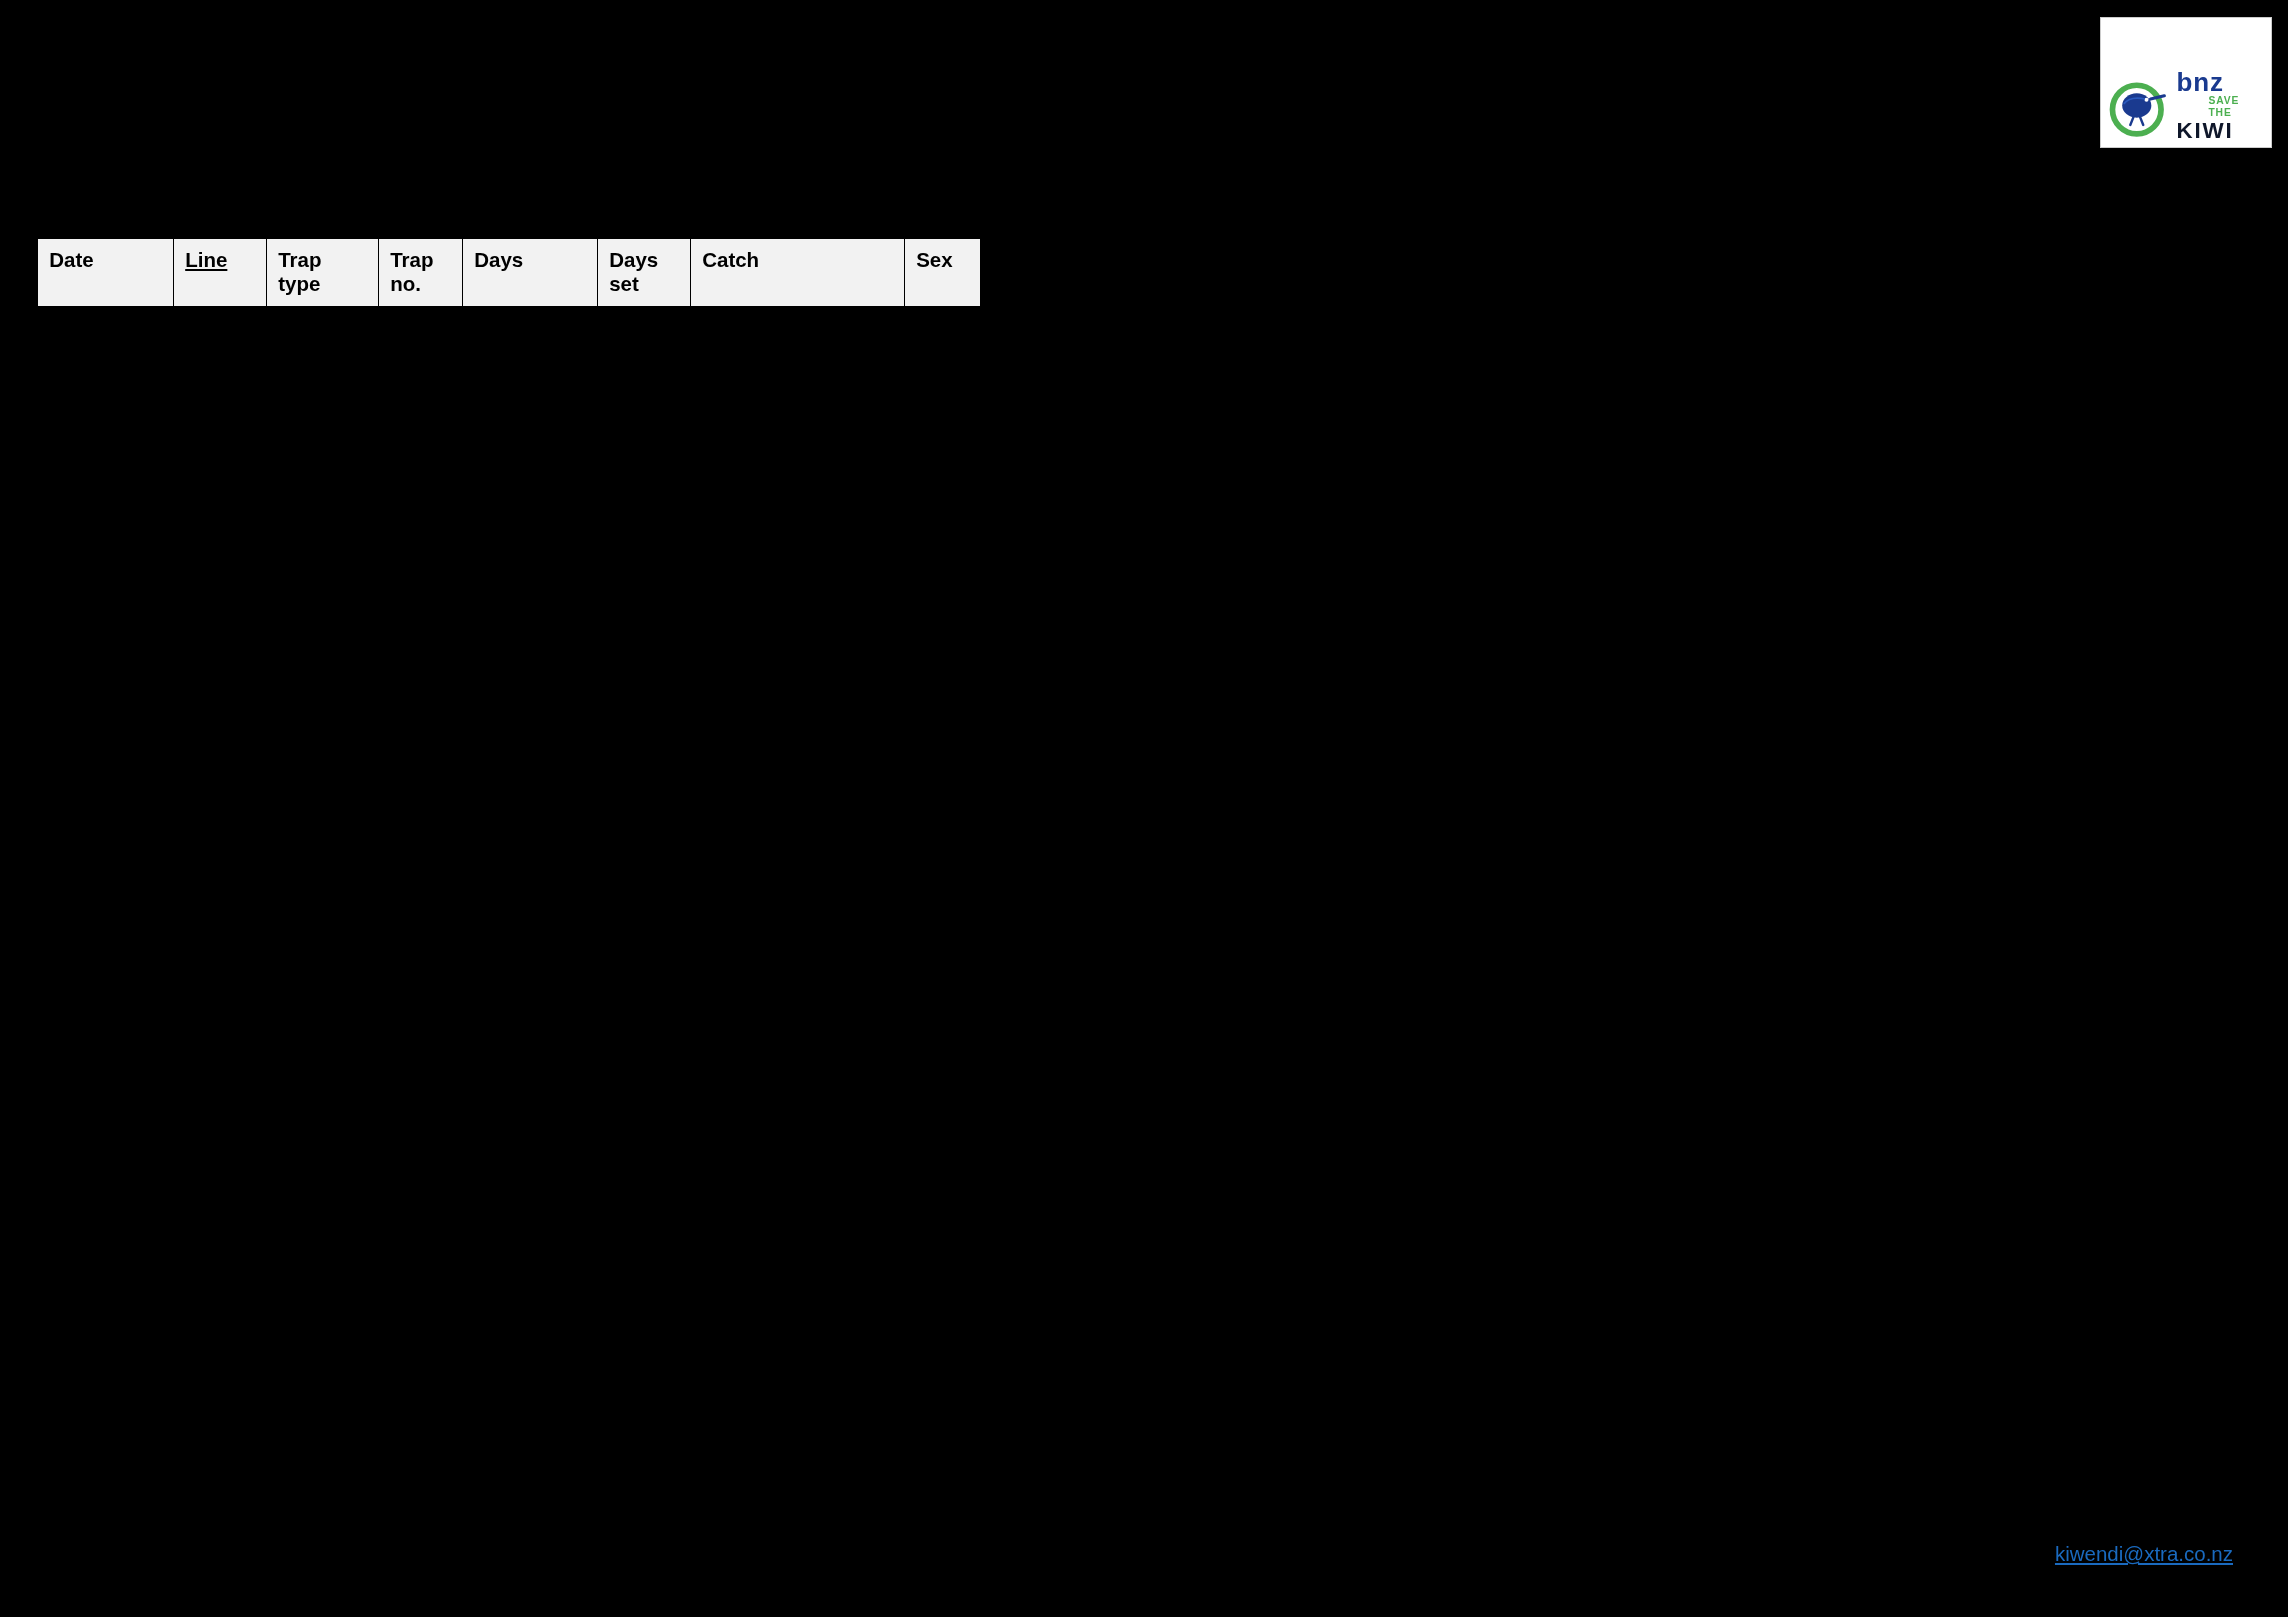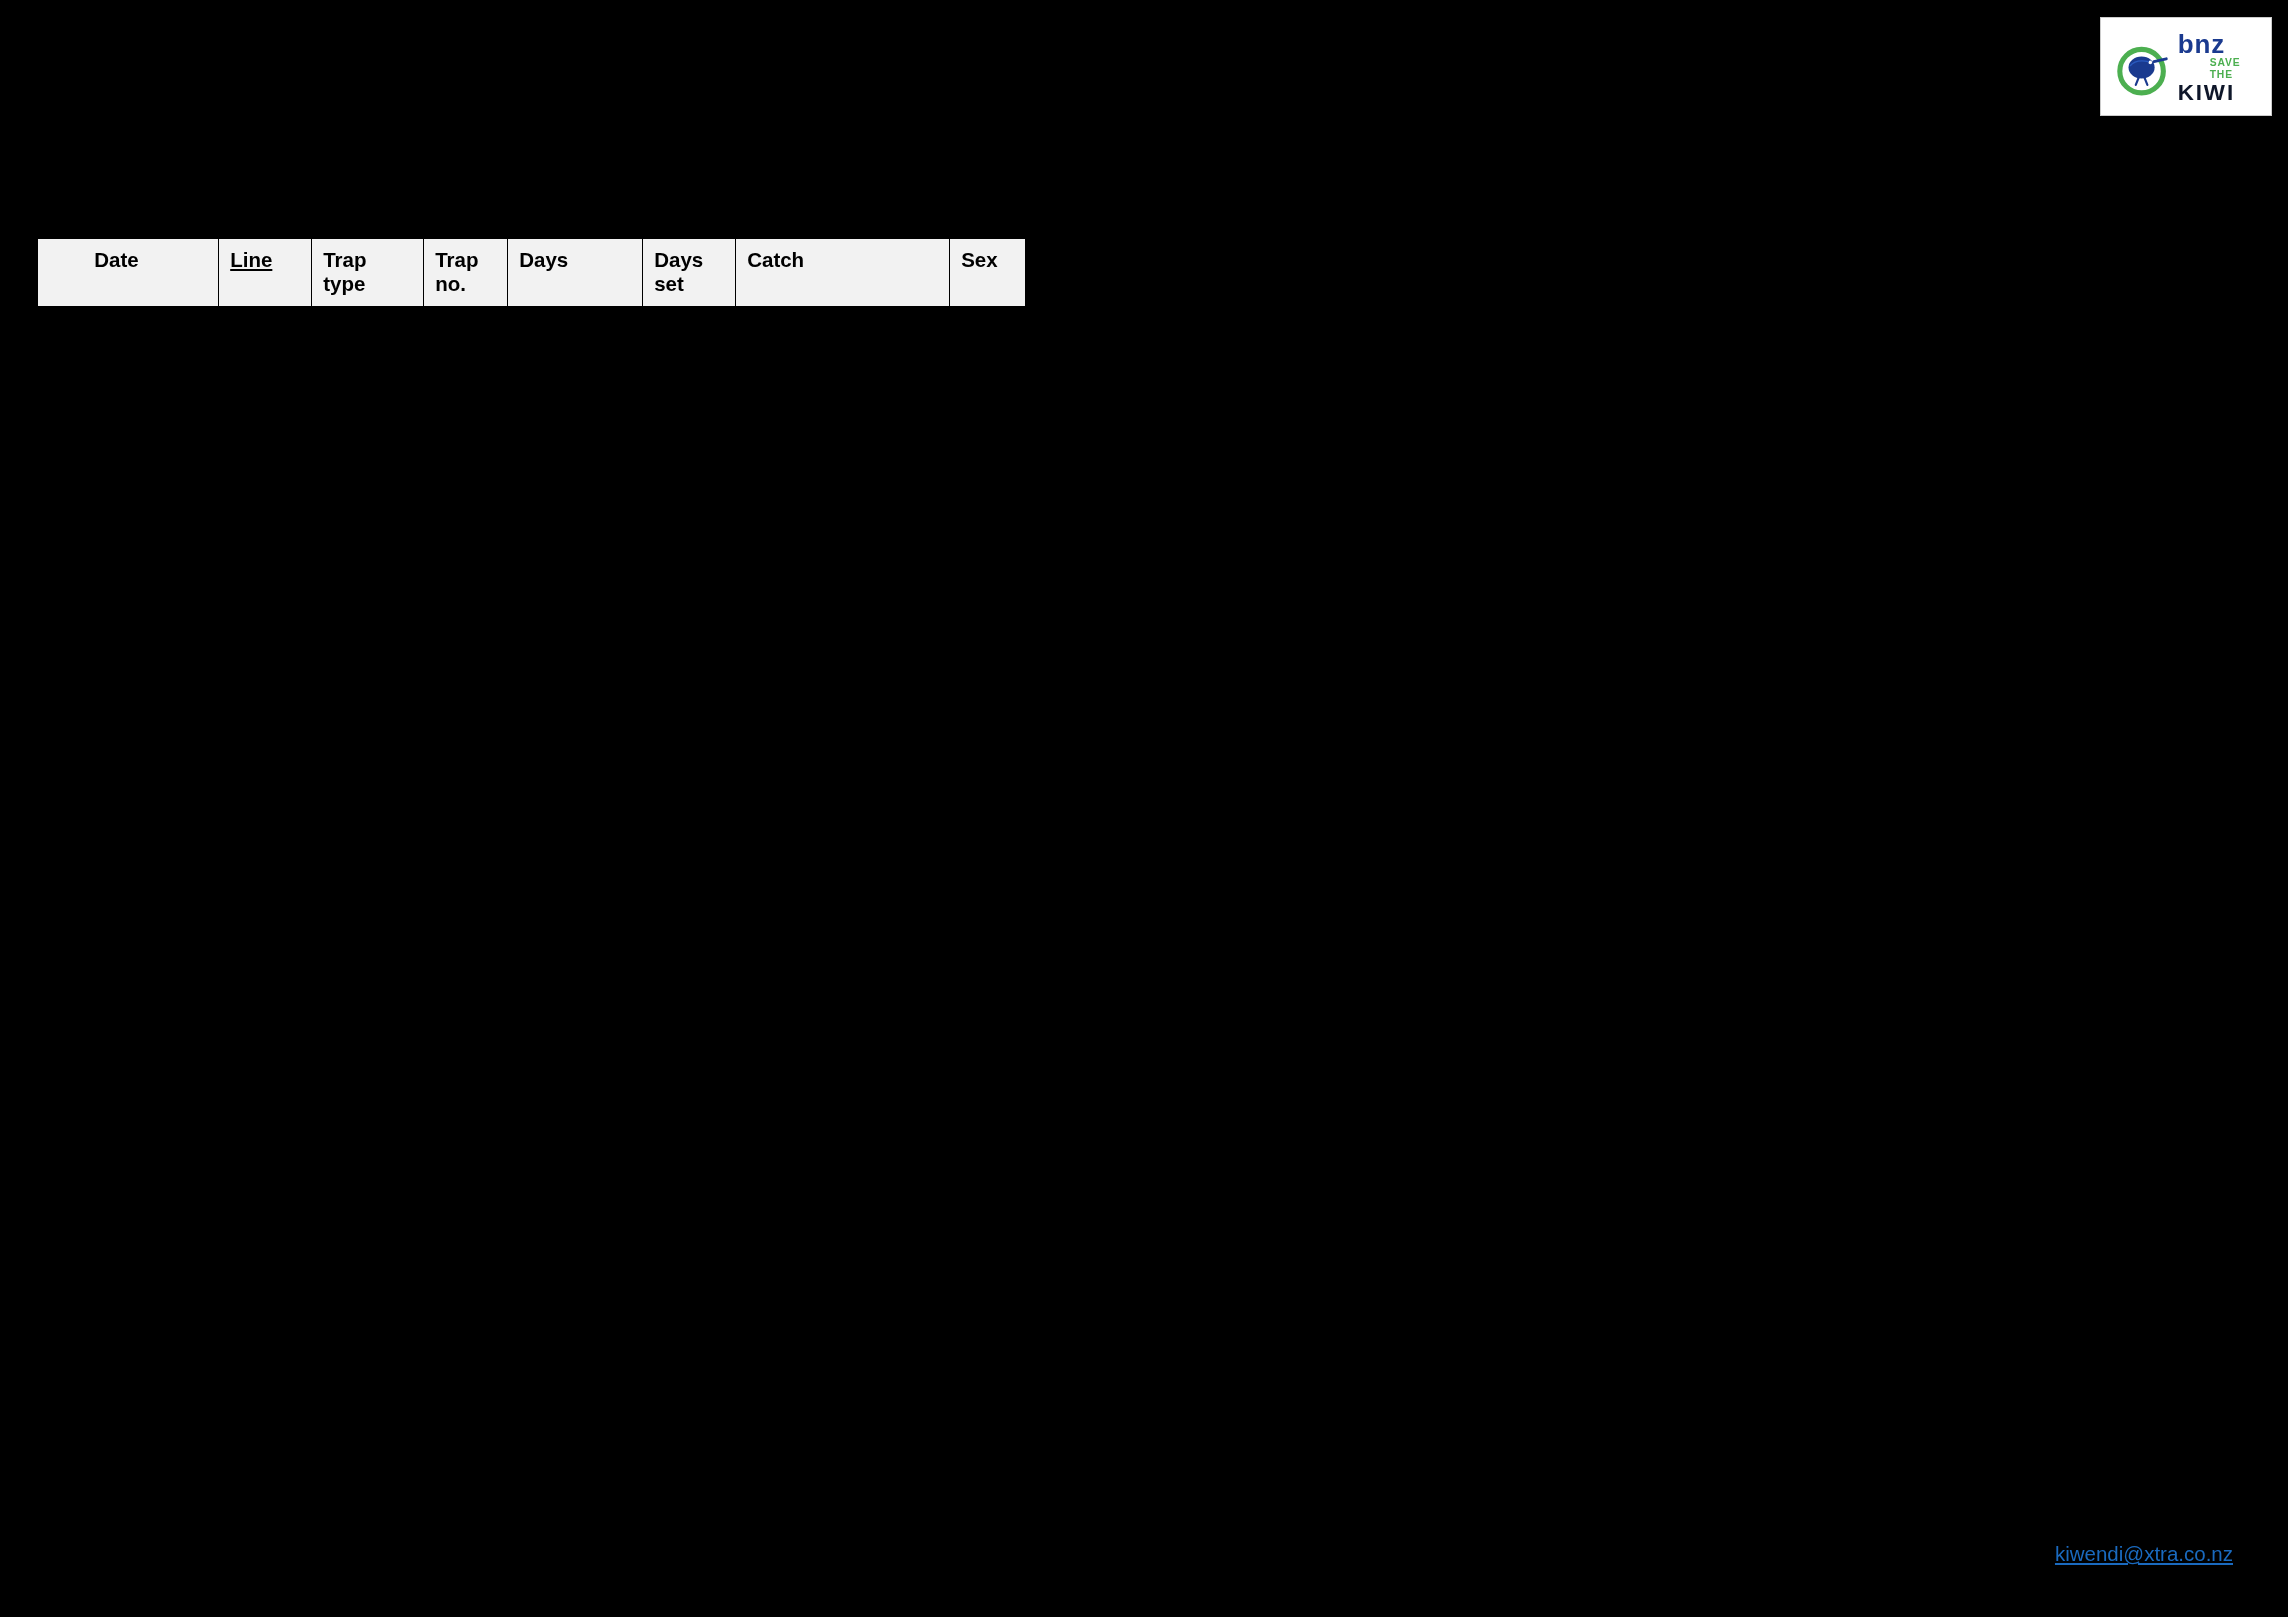--- a/index.html
+++ b/index.html
@@ -12,27 +12,27 @@
       font-family: Arial, sans-serif;
       overflow: hidden;
     }
 
     
     .logo-container {
       position: absolute;
       top: 17px;
       right: 17px;
       width: 172px;
-      height: 99px;
+      height: 131px;
       background: #fff;
       border: 1.9px solid #ccc;
       display: flex;
-      align-items: flex-start;
+      align-items: flex-end;
       justify-content: center;
-      padding: 13px;
+      padding: 5px;
     }
 
     .logo-inner {
       display: flex;
       flex-direction: row;
       align-items: center;
       gap: 5.6px;
     }
 
     
@@ -93,21 +93,21 @@
       min-height: 65px;
       display: flex;
       align-items: flex-start;
       white-space: pre-line;
     }
 
     .th-cell:last-child {
       border-right: none;
     }
 
-    .th-date    { width: 136px; margin-left: 45px; }
+    .th-date    { width: 136px; }
     .th-property { width: 270px; }
     .th-line    { width: 93px; text-decoration: underline; }
     .th-traptype { width: 112px; }
     .th-trapno  { width: 84px; }
     .th-bait    { width: 135px; }
     .th-daysset { width: 93px; }
     .th-catch   { width: 214px; }
     .th-sex     { width: 75px; }
     .th-notes   { width: 298px; }
 

